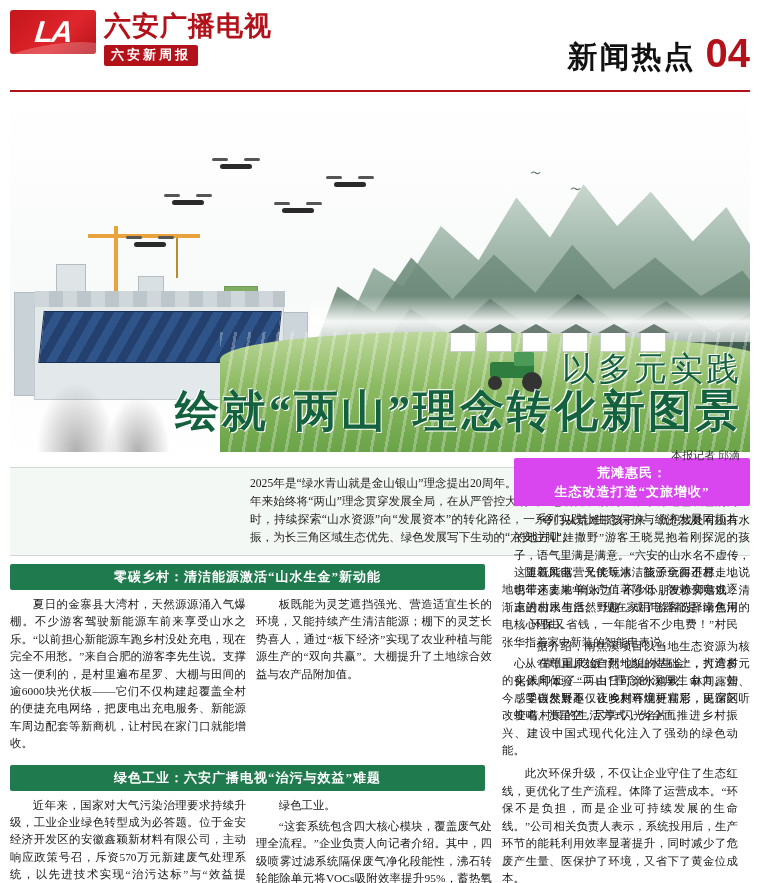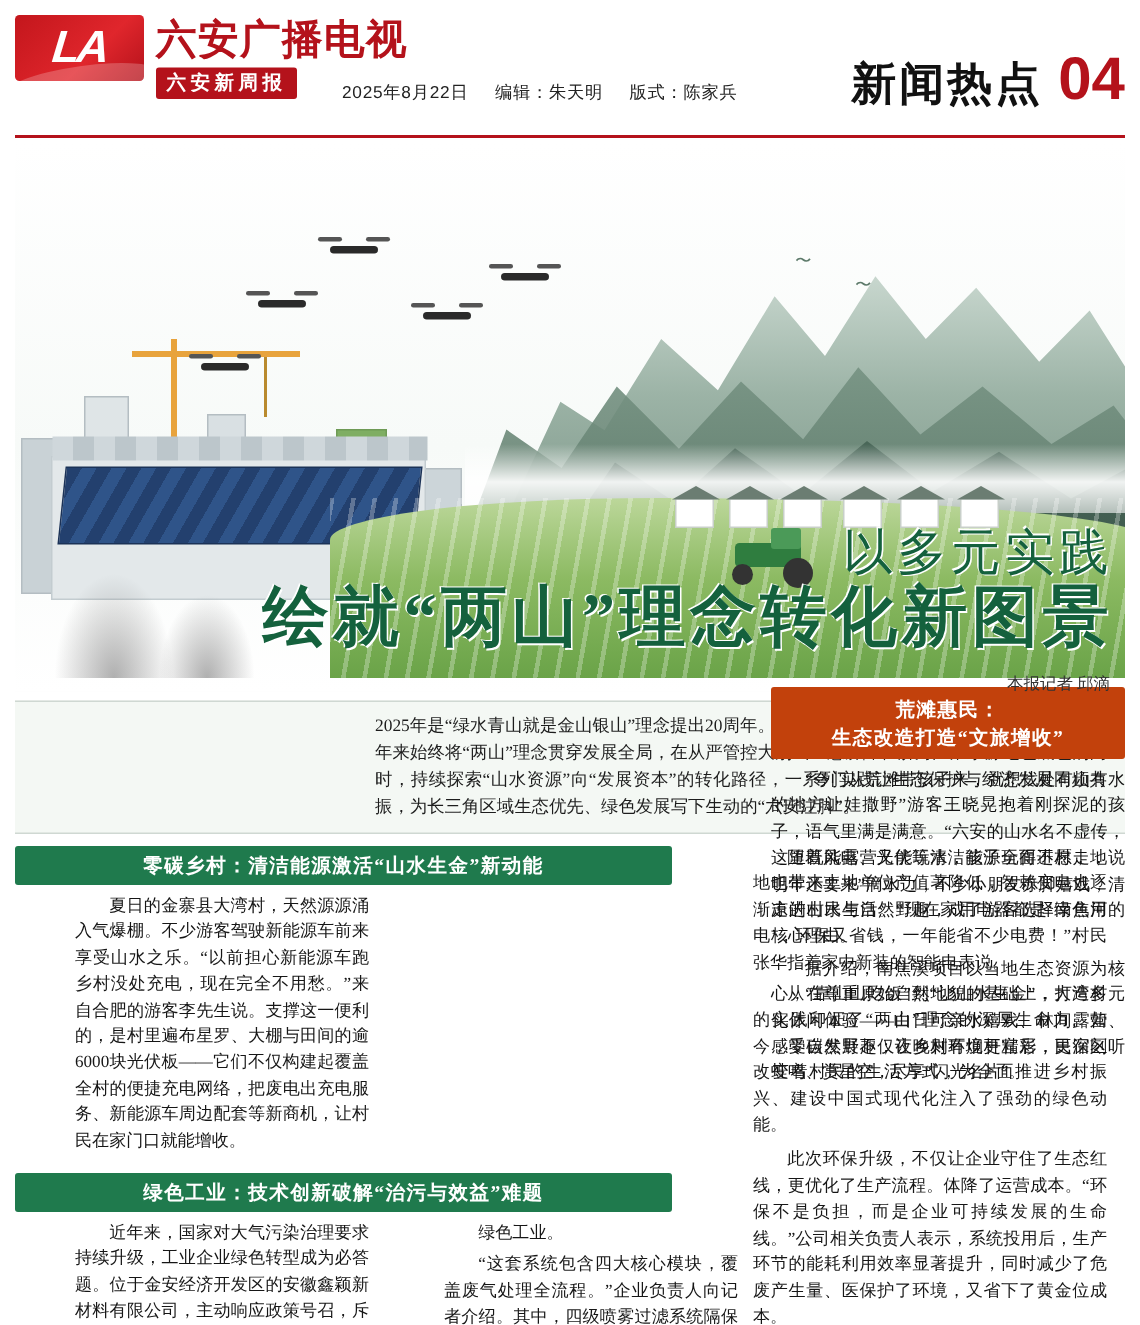--- a/index.html
+++ b/index.html
@@ -298,23 +298,23 @@
     background: #1f7a4d;
     color: #fff;
     text-align: center;
     font-size: 13px;
     font-weight: bold;
     letter-spacing: 1px;
     padding: 4px 6px;
     margin-bottom: 6px;
     border-radius: 2px;
   }
-  .sec-head.wide2 { width: 438px; }
+  .sec-head.wide2 { width: 475px; }
   .sec-head.blue {
-    background: #c2410c;
+    background: #d946ef;
     line-height: 19px;
     padding: 5px 6px;
   }
   .body-col {
     font-size: 11.4px;
     line-height: 17.4px;
     text-align: justify;
     color: #161616;
   }
   .body-col p { margin: 0 0 4px 0; text-indent: 2em; }
@@ -322,42 +322,37 @@
     font-size: 11.4px;
     line-height: 17.4px;
     text-align: justify;
   }
   .right-note p { margin: 0 0 4px 0; text-indent: 2em; }
 
   .two-cols-inner {
     display: flex;
     gap: 10px;
   }
-  .two-cols-inner .c { width: 236px; margin-left: 40px; }
+  .two-cols-inner .c { width: 236px; }
 </style>
 </head>
 <body>
 
 <div class="page">
 
   <div class="masthead">
     <div class="logo-block">
       <div class="logo-mark">
         <div class="swoosh"></div>
         <div class="la">LA</div>
       </div>
       <div class="logo-text">
         <div class="main">六安广播电视</div>
         <div class="sub">六安新周报</div>
       </div>
-    </div>
-    <div class="issue-line">
-      <span>2025年8月22日</span>
-      <span>编辑：朱天明</span>
-      <span>版式：陈家兵</span>
     </div>
     <div class="section-title">
       <div class="words">新闻热点</div>
       <div class="num">04</div>
     </div>
   </div>
 
   <div class="hero">
     <div class="sky"></div>
     <div class="mt mt1"></div>
@@ -449,24 +444,25 @@
 
     <div style="width:482px;">
 
       <div class="sec-head wide2">零碳乡村：清洁能源激活“山水生金”新动能</div>
 
       <div class="two-cols-inner">
         <div class="c body-col">
           <p>夏日的金寨县大湾村，天然源源涌入气爆棚。不少游客驾驶新能源车前来享受山水之乐。“以前担心新能源车跑乡村没处充电，现在完全不用愁。”来自合肥的游客李先生说。支撑这一便利的，是村里遍布星罗、大棚与田间的逾6000块光伏板——它们不仅构建起覆盖全村的便捷充电网络，把废电出充电服务、新能源车周边配套等新商机，让村民在家门口就能增收。</p>
         </div>
         <div class="c body-col">
+          <p>板既能为灵芝遮挡强光、营造适宜生长的环境，又能持续产生清洁能源；棚下的灵芝长势喜人，通过“板下经济”实现了农业种植与能源生产的“双向共赢”。大棚提升了土地综合效益与农产品附加值。</p>
         </div>
       </div>
 
-      <div class="sec-head wide2" style="margin-top:8px;">绿色工业：技术创新破解“治污与效益”难题</div>
+      <div class="sec-head wide2" style="margin-top:8px;">绿色工业：六安广播电视“治污与效益”难题</div>
 
       <div class="two-cols-inner">
         <div class="c body-col">
           <p>近年来，国家对大气污染治理要求持续升级，工业企业绿色转型成为必答题。位于金安经济开发区的安徽鑫颖新材料有限公司，主动响应政策号召，斥资570万元新建废气处理系统，以先进技术实现“治污达标”与“效益提升”双赢，成为六安工业绿色转型的“绿水青山就是金山银山”理念的典型样本。</p>
         </div>
         <div class="c body-col">
           <p>绿色工业。</p>
           <p>“这套系统包含四大核心模块，覆盖废气处理全流程。”企业负责人向记者介绍。其中，四级喷雾过滤系统隔保废气净化段能性，沸石转轮能除单元将VOCs吸附效率提升95%，蓄热氧化炉将高温焚烧有机物95%，污泥能到降低30%。</p>
 
         </div>

